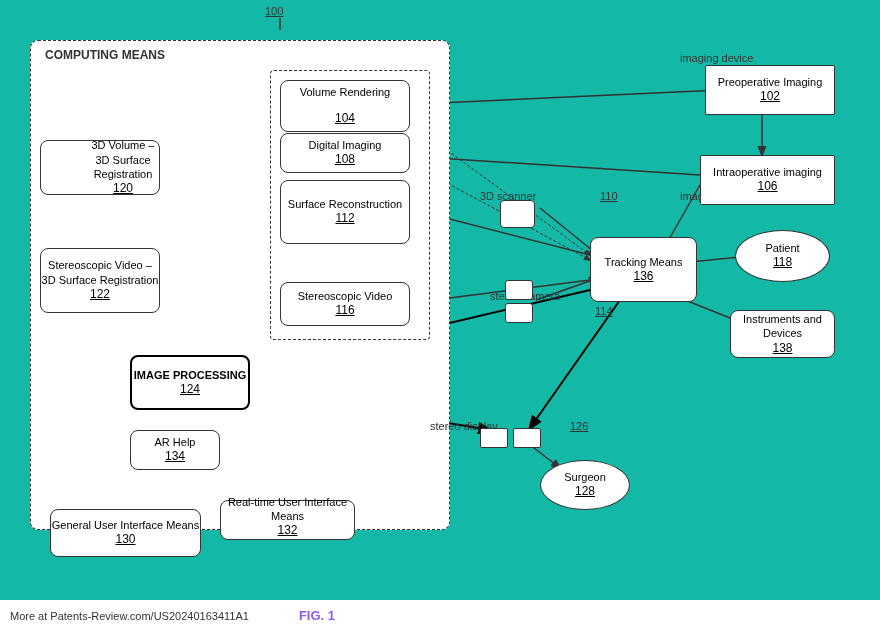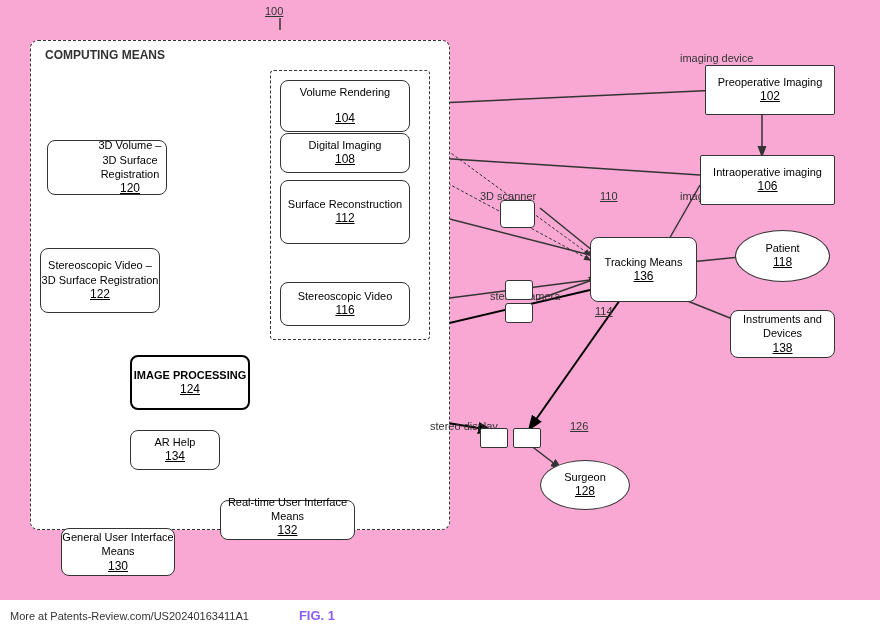--- a/index.html
+++ b/index.html
@@ -8,21 +8,21 @@
       font-family: Arial, sans-serif;
       width: 880px;
       height: 631px;
       overflow: hidden;
       position: relative;
     }
     .diagram-container {
       position: relative;
       width: 880px;
       height: 600px;
-      background: #f9a8d4;
+      background: #14b8a6;
     }
     .footer {
       position: absolute;
       bottom: 8px;
       left: 10px;
       display: flex;
       align-items: center;
       gap: 40px;
     }
     .footer-text {
@@ -238,21 +238,21 @@
     <span>IMAGE
 PROCESSING</span>
     <span class="ref-num">124</span>
   </div>
 
   <div class="box box-rounded" style="left:130px; top:430px; width:90px; height:40px;">
     <span>AR Help</span>
     <span class="ref-num">134</span>
   </div>
 
-  <div class="box box-rounded" style="left:47px; top:140px; width:120px; height:55px;padding-left:46px;">
+  <div class="box box-rounded" style="left:40px; top:140px; width:120px; height:55px;padding-left:46px;">
     <span>3D Volume – 3D
 Surface Registration</span>
     <span class="ref-num">120</span>
   </div>
 
   <div class="box box-rounded" style="left:40px; top:248px; width:120px; height:65px;">
     <span>Stereoscopic Video
 – 3D Surface
 Registration</span>
     <span class="ref-num">122</span>
@@ -273,21 +273,21 @@
   <div class="label-outside" style="left:570px; top:420px; text-decoration:underline;">126</div>
 
   <div style="position:absolute; left:480px; top:428px; width:28px; height:20px; border:1.5px solid #333; border-radius:2px; background:#fff;"></div>
   <div style="position:absolute; left:513px; top:428px; width:28px; height:20px; border:1.5px solid #333; border-radius:2px; background:#fff;"></div>
 
   <div class="box box-ellipse" style="left:540px; top:460px; width:90px; height:50px;">
     <span>Surgeon</span>
     <span class="ref-num">128</span>
   </div>
 
-  <div class="box box-rounded" style="left:50px; top:528px; width:114px; height:48px;margin-left:11px;">
+  <div class="box box-rounded" style="left:50px; top:509px; width:151px; height:48px;">
     <span>General User
 Interface Means</span>
     <span class="ref-num">130</span>
   </div>
 
   <div class="box box-rounded" style="left:220px; top:500px; width:135px; height:40px;justify-content:flex-end;">
     <span>Real-time User
 Interface Means</span>
     <span class="ref-num">132</span>
   </div>

